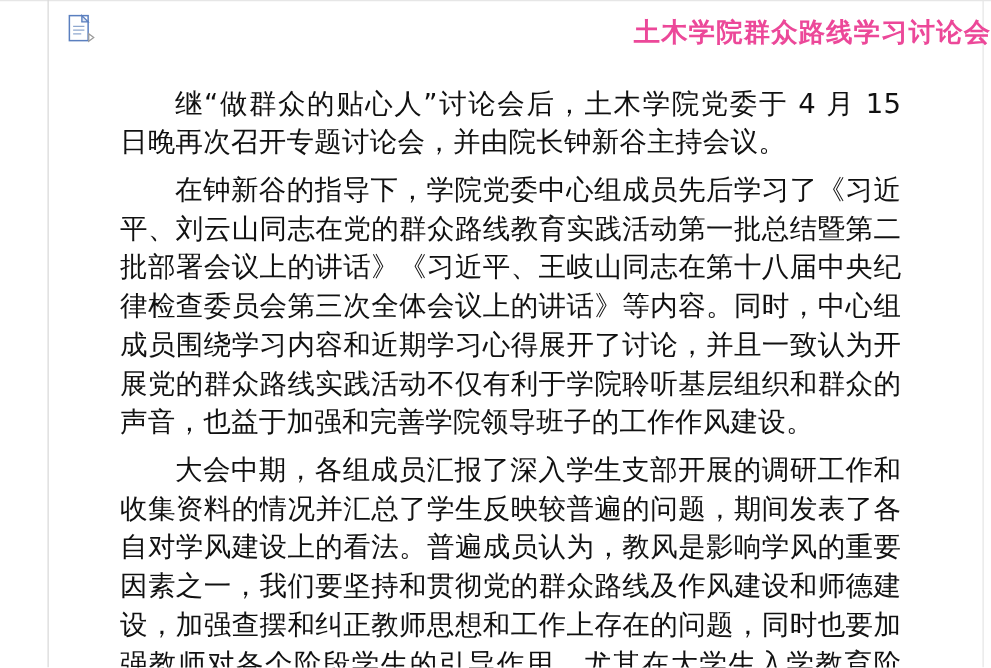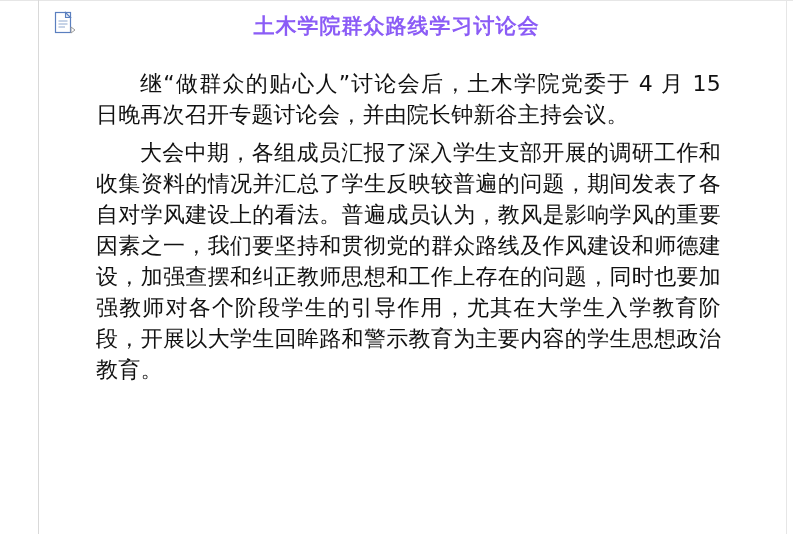--- a/index.html
+++ b/index.html
@@ -52,26 +52,26 @@
     width: 26px;
     height: 26px;
   }
   .doc-icon svg { display: block; }
 
   .doc-title {
     position: absolute;
     left: 0;
     top: 12px;
     width: 793px;
-    text-align: center;
+    text-align: right;
     font-family: "DejaVu Sans", "Liberation Sans", sans-serif;
     font-size: 21px;
     font-weight: bold;
     letter-spacing: 1px;
-    color: #8b5cf6;
+    color: #ec4899;
   }
 
   .body-area {
     position: absolute;
     left: 96px;
     top: 68px;
     width: 625px;
   }
   .para {
     margin: 0 0 7px 0;
@@ -102,16 +102,17 @@
       <line x1="6.5" y1="14" x2="15.5" y2="14" stroke="#8fa8cf" stroke-width="1"></line>
       <line x1="6.5" y1="17" x2="13" y2="17" stroke="#8fa8cf" stroke-width="1"></line>
       <path d="M19 17 l4 3 -4 3 z" fill="#ffffff" stroke="#9a9a9a" stroke-width="1"></path>
     </svg>
   </div>
 
   <div class="doc-title">土木学院群众路线学习讨论会</div>
 
   <div class="body-area">
     <p class="para">继“做群众的贴心人”讨论会后，土木学院党委于 4 月 15 日晚再次召开专题讨论会，并由院长钟新谷主持会议。</p>
+    <p class="para">在钟新谷的指导下，学院党委中心组成员先后学习了《习近平、刘云山同志在党的群众路线教育实践活动第一批总结暨第二批部署会议上的讲话》《习近平、王岐山同志在第十八届中央纪律检查委员会第三次全体会议上的讲话》等内容。同时，中心组成员围绕学习内容和近期学习心得展开了讨论，并且一致认为开展党的群众路线实践活动不仅有利于学院聆听基层组织和群众的声音，也益于加强和完善学院领导班子的工作作风建设。</p>
     <p class="para p-last">大会中期，各组成员汇报了深入学生支部开展的调研工作和收集资料的情况并汇总了学生反映较普遍的问题，期间发表了各自对学风建设上的看法。普遍成员认为，教风是影响学风的重要因素之一，我们要坚持和贯彻党的群众路线及作风建设和师德建设，加强查摆和纠正教师思想和工作上存在的问题，同时也要加强教师对各个阶段学生的引导作用，尤其在大学生入学教育阶段，开展以大学生回眸路和警示教育为主要内容的学生思想政治教育。</p>
   </div>
 
 </div>
 
 </body></html>

